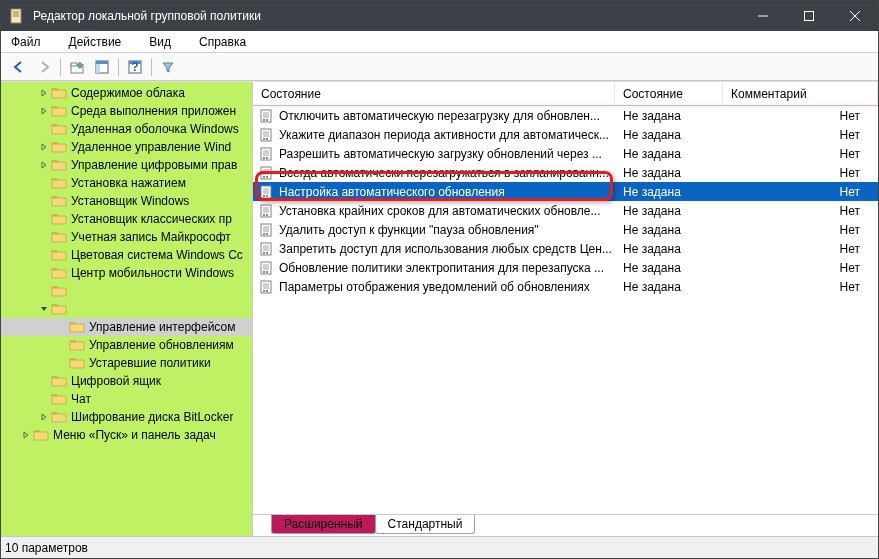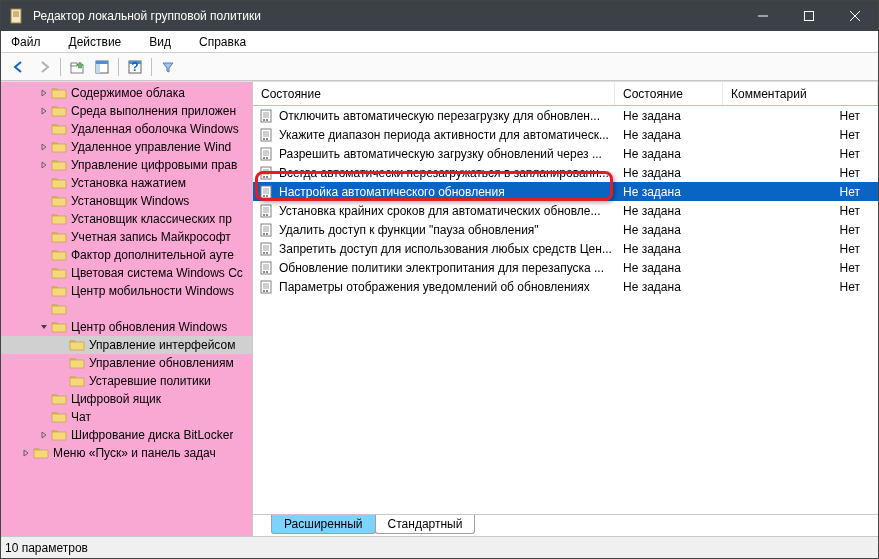--- a/index.html
+++ b/index.html
@@ -8,21 +8,21 @@
   .titlebar .app-icon { width: 16px; height: 16px; margin-right: 8px; display:flex; align-items:center; justify-content:center; }
   .titlebar .title { flex: 1; font-size: 12px; }
   .titlebar .winbtn { width: 46px; height: 30px; display: flex; align-items: center; justify-content: center; color: #fff; }
   .titlebar .winbtn svg { width: 10px; height: 10px; }
   .menubar { background: #fff; height: 22px; display: flex; align-items: center; padding-left: 10px; gap: 28px; border-bottom: 1px solid #d0d0d0; }
   .menubar span { font-size: 12px; }
   .toolbar { background: #fafafa; height: 28px; display: flex; align-items: center; padding-left: 6px; gap: 1px; border-bottom: 1px solid #c8c8c8; }
   .toolbar .btn { width: 24px; height: 22px; display: flex; align-items: center; justify-content: center; border: 1px solid transparent; }
   .toolbar .sep { width: 1px; height: 18px; background: #c0c0c0; margin: 0 3px; }
   .content { flex: 1; display: flex; overflow: hidden; border-top: 1px solid #e0e0e0; }
-  .tree { width: 252px; overflow: hidden; border-right: 1px solid #c8c8c8; background: #f9a8d4; padding-top: 2px; }
+  .tree { width: 252px; overflow: hidden; border-right: 1px solid #c8c8c8; background: #bef264; padding-top: 2px; }
   .tree-item { display: flex; align-items: center; height: 18px; white-space: nowrap; padding-right:2px; overflow:hidden; }
   .tree-item .exp { width: 14px; text-align: center; color: #666; font-size: 10px; flex-shrink:0;}
   .tree-item .ind { flex-shrink:0; }
   .tree-item .folder { width: 16px; height: 14px; margin-right: 4px; flex-shrink:0; display:flex; align-items:center; justify-content:center; }
   .tree-item .lbl { font-size: 12px; overflow: hidden; text-overflow: clip; }
   .tree-item.selected { background: #d0d0d0; }
   .tree-item.selected .lbl { }
   .list-panel { flex: 1; display: flex; flex-direction: column; overflow:hidden; }
   .list-header { display: flex; height: 24px; align-items: center; border-bottom: 1px solid #fca5a5; background: #fff; }
   .list-header .col { padding-left: 8px; font-size: 12px; border-right: 1px solid #e8e8e8; height: 100%; display:flex; align-items:center; }
@@ -31,21 +31,21 @@
   .col-comment { flex: 1; text-align: right; }
   .list-body { flex: 1; overflow: hidden; position:relative; }
   .list-row { display: flex; align-items: center; height: 19px; position:relative; }
   .list-row .icon { width: 26px; display: flex; align-items:center; justify-content:center; flex-shrink:0; }
   .list-row .name { width: 336px; font-size: 12px; white-space: nowrap; overflow: hidden; }
   .list-row .state { width: 108px; font-size: 12px; padding-left:8px; }
   .list-row .comment { flex: 1; font-size: 12px; text-align:right; padding-right: 18px; }
   .list-row.selected { background: #0a64c4; color: #fff; }
   .highlight-ring { position:absolute; border: 3px solid #e02020; border-radius: 8px; pointer-events: none; box-shadow: 2px 2px 4px rgba(0,0,0,0.3); }
   .tabs { height: 22px; background: #fff; border-top: 1px solid #c8c8c8; display: flex; align-items: flex-start; padding-left: 18px; }
-  .tab { padding: 2px 12px; font-size: 12px; border: 1px solid #a0a0a0; border-top: none; border-radius: 0 0 3px 3px; background: #7dd3fc; margin-right: -1px; }
+  .tab { padding: 2px 12px; font-size: 12px; border: 1px solid #a0a0a0; border-top: none; border-radius: 0 0 3px 3px; background: #be185d; margin-right: -1px; }
   .tab.active { background: #fff; position:relative; }
   .statusbar { height: 22px; background: #f0f0f0; border-top: 1px solid #c8c8c8; display: flex; align-items: center; padding-left: 4px; font-size: 12px; }
 </style>
 </head>
 <body>
 
 <div class="titlebar">
   <span class="app-icon">
     <svg viewBox="0 0 16 16">
         <rect x="2" y="1" width="10" height="14" fill="#f5e8c0" stroke="#a08040"></rect>
@@ -233,31 +233,20 @@
       </div>
       <div class="tree-item">
         <span class="ind" style="width: 36px;"></span>
         <span class="exp"></span>
         <span class="folder">
           <svg width="16" height="14" viewBox="0 0 16 14">
             <path d="M1 3 L1 12 L15 12 L15 4 L7 4 L6 3 Z" fill="#f5d87a" stroke="#c0a040" stroke-width="0.7"></path>
             <path d="M1 3 L6 3 L7 4 L1 4 Z" fill="#e8c860" stroke="#c0a040" stroke-width="0.7"></path>
           </svg>
         </span>
-        <span class="lbl">Фактор дополнительной ауте</span>
-      </div>
-      <div class="tree-item">
-        <span class="ind" style="width: 36px;"></span>
-        <span class="exp"></span>
-        <span class="folder">
-          <svg width="16" height="14" viewBox="0 0 16 14">
-            <path d="M1 3 L1 12 L15 12 L15 4 L7 4 L6 3 Z" fill="#f5d87a" stroke="#c0a040" stroke-width="0.7"></path>
-            <path d="M1 3 L6 3 L7 4 L1 4 Z" fill="#e8c860" stroke="#c0a040" stroke-width="0.7"></path>
-          </svg>
-        </span>
         <span class="lbl">Цветовая система Windows Cc</span>
       </div>
       <div class="tree-item">
         <span class="ind" style="width: 36px;"></span>
         <span class="exp"></span>
         <span class="folder">
           <svg width="16" height="14" viewBox="0 0 16 14">
             <path d="M1 3 L1 12 L15 12 L15 4 L7 4 L6 3 Z" fill="#f5d87a" stroke="#c0a040" stroke-width="0.7"></path>
             <path d="M1 3 L6 3 L7 4 L1 4 Z" fill="#e8c860" stroke="#c0a040" stroke-width="0.7"></path>
           </svg>
@@ -278,21 +267,20 @@
         <span class="ind" style="width: 36px;"></span>
         <span class="exp"><svg width="8" height="8" viewBox="0 0 8 8">
             <path d="M1 2 L7 2 L4 6 Z" fill="#404040"></path>
           </svg></span>
         <span class="folder">
           <svg width="16" height="14" viewBox="0 0 16 14">
             <path d="M1 3 L1 12 L15 12 L15 4 L7 4 L6 3 Z" fill="#f5d87a" stroke="#c0a040" stroke-width="0.7"></path>
             <path d="M1 3 L6 3 L7 4 L1 4 Z" fill="#e8c860" stroke="#c0a040" stroke-width="0.7"></path>
           </svg>
         </span>
-        <span class="lbl">Центр обновления Windows</span>
       </div>
       <div class="tree-item selected">
         <span class="ind" style="width: 54px;"></span>
         <span class="exp"></span>
         <span class="folder">
           <svg width="16" height="14" viewBox="0 0 16 14">
             <path d="M1 3 L1 12 L15 12 L15 4 L7 4 L6 3 Z" fill="#f5d87a" stroke="#c0a040" stroke-width="0.7"></path>
             <path d="M1 3 L6 3 L7 4 L1 4 Z" fill="#e8c860" stroke="#c0a040" stroke-width="0.7"></path>
           </svg>
         </span>

